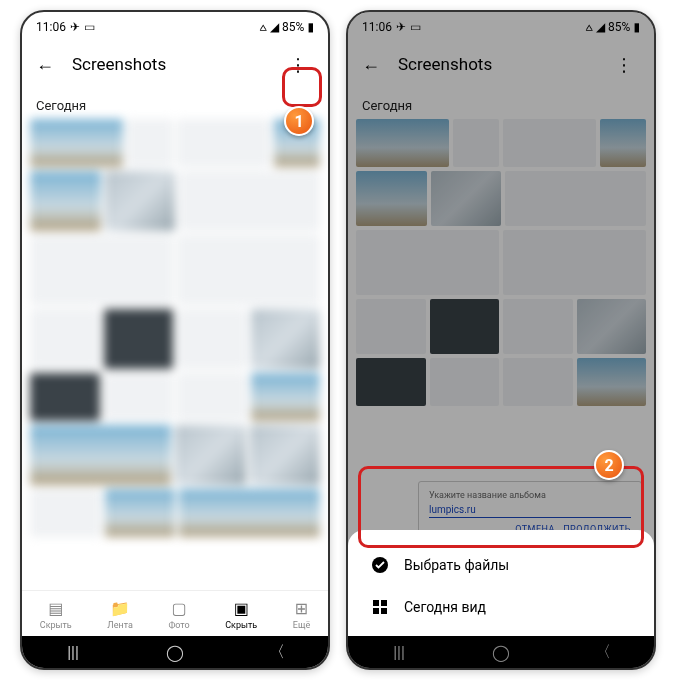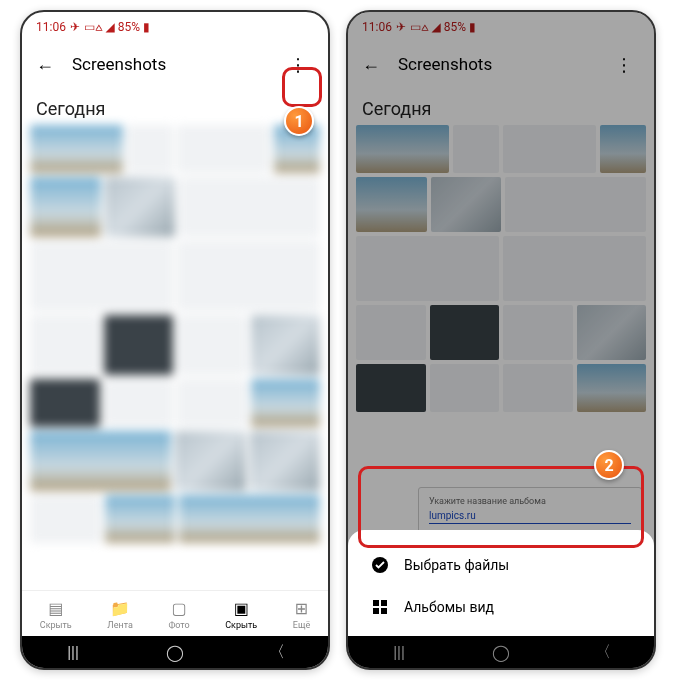--- a/index.html
+++ b/index.html
@@ -17,24 +17,25 @@
     height: 660px;
     border: 2px solid #333;
     border-radius: 24px;
     background: #fff;
     position: relative;
     overflow: hidden;
     box-shadow: 0 2px 8px rgba(0,0,0,0.2);
   }
   .status-bar {
     display: flex;
+    justify-content: space-between;
     align-items: center;
     padding: 8px 14px 4px;
     font-size: 12px;
-    color: #b91c1c;
+    color: #000000;
     position: relative;
     z-index: 10;
   }
   .status-left { display: flex; align-items: center; gap: 4px; }
   .status-right { display: flex; align-items: center; gap: 3px; }
   .header {
     display: flex;
     align-items: center;
     padding: 10px 14px;
     gap: 18px;
@@ -51,21 +52,21 @@
     position: relative;
   }
   .highlight-red {
     position: absolute;
     border: 3px solid #d32020;
     border-radius: 10px;
     pointer-events: none;
     z-index: 50;
   }
   .section-label {
-    font-size: 18px;
+    font-size: 13px;
     padding: 8px 14px 6px;
     color: #222;
   }
   .grid-area {
     padding: 0 8px;
     height: 430px;
     overflow: hidden;
     position: relative;
   }
   .phone.left .grid-area { filter: blur(5px); }
@@ -337,21 +338,21 @@
     </div>
     <div class="sheet-item">
       <span class="sheet-icon">
         <svg width="18" height="18" viewBox="0 0 18 18">
             <rect x="2" y="2" width="6" height="6" fill="#000"></rect>
             <rect x="10" y="2" width="6" height="6" fill="#000"></rect>
             <rect x="2" y="10" width="6" height="6" fill="#000"></rect>
             <rect x="10" y="10" width="6" height="6" fill="#000"></rect>
           </svg>
       </span>
-      <span>Альбомы вид</span>
+      <span>Сегодня вид</span>
     </div>
   </div>
   <div class="highlight-red" style="bottom:120px; left:10px; right:10px; height:82px;"></div>
   <div class="badge" style="bottom:188px; right:30px;">
       <span>2</span>
     </div>
   <div class="sys-nav">
     <span class="sys-btn">|||</span>
     <span class="sys-btn">◯</span>
     <span class="sys-btn">〈</span>

